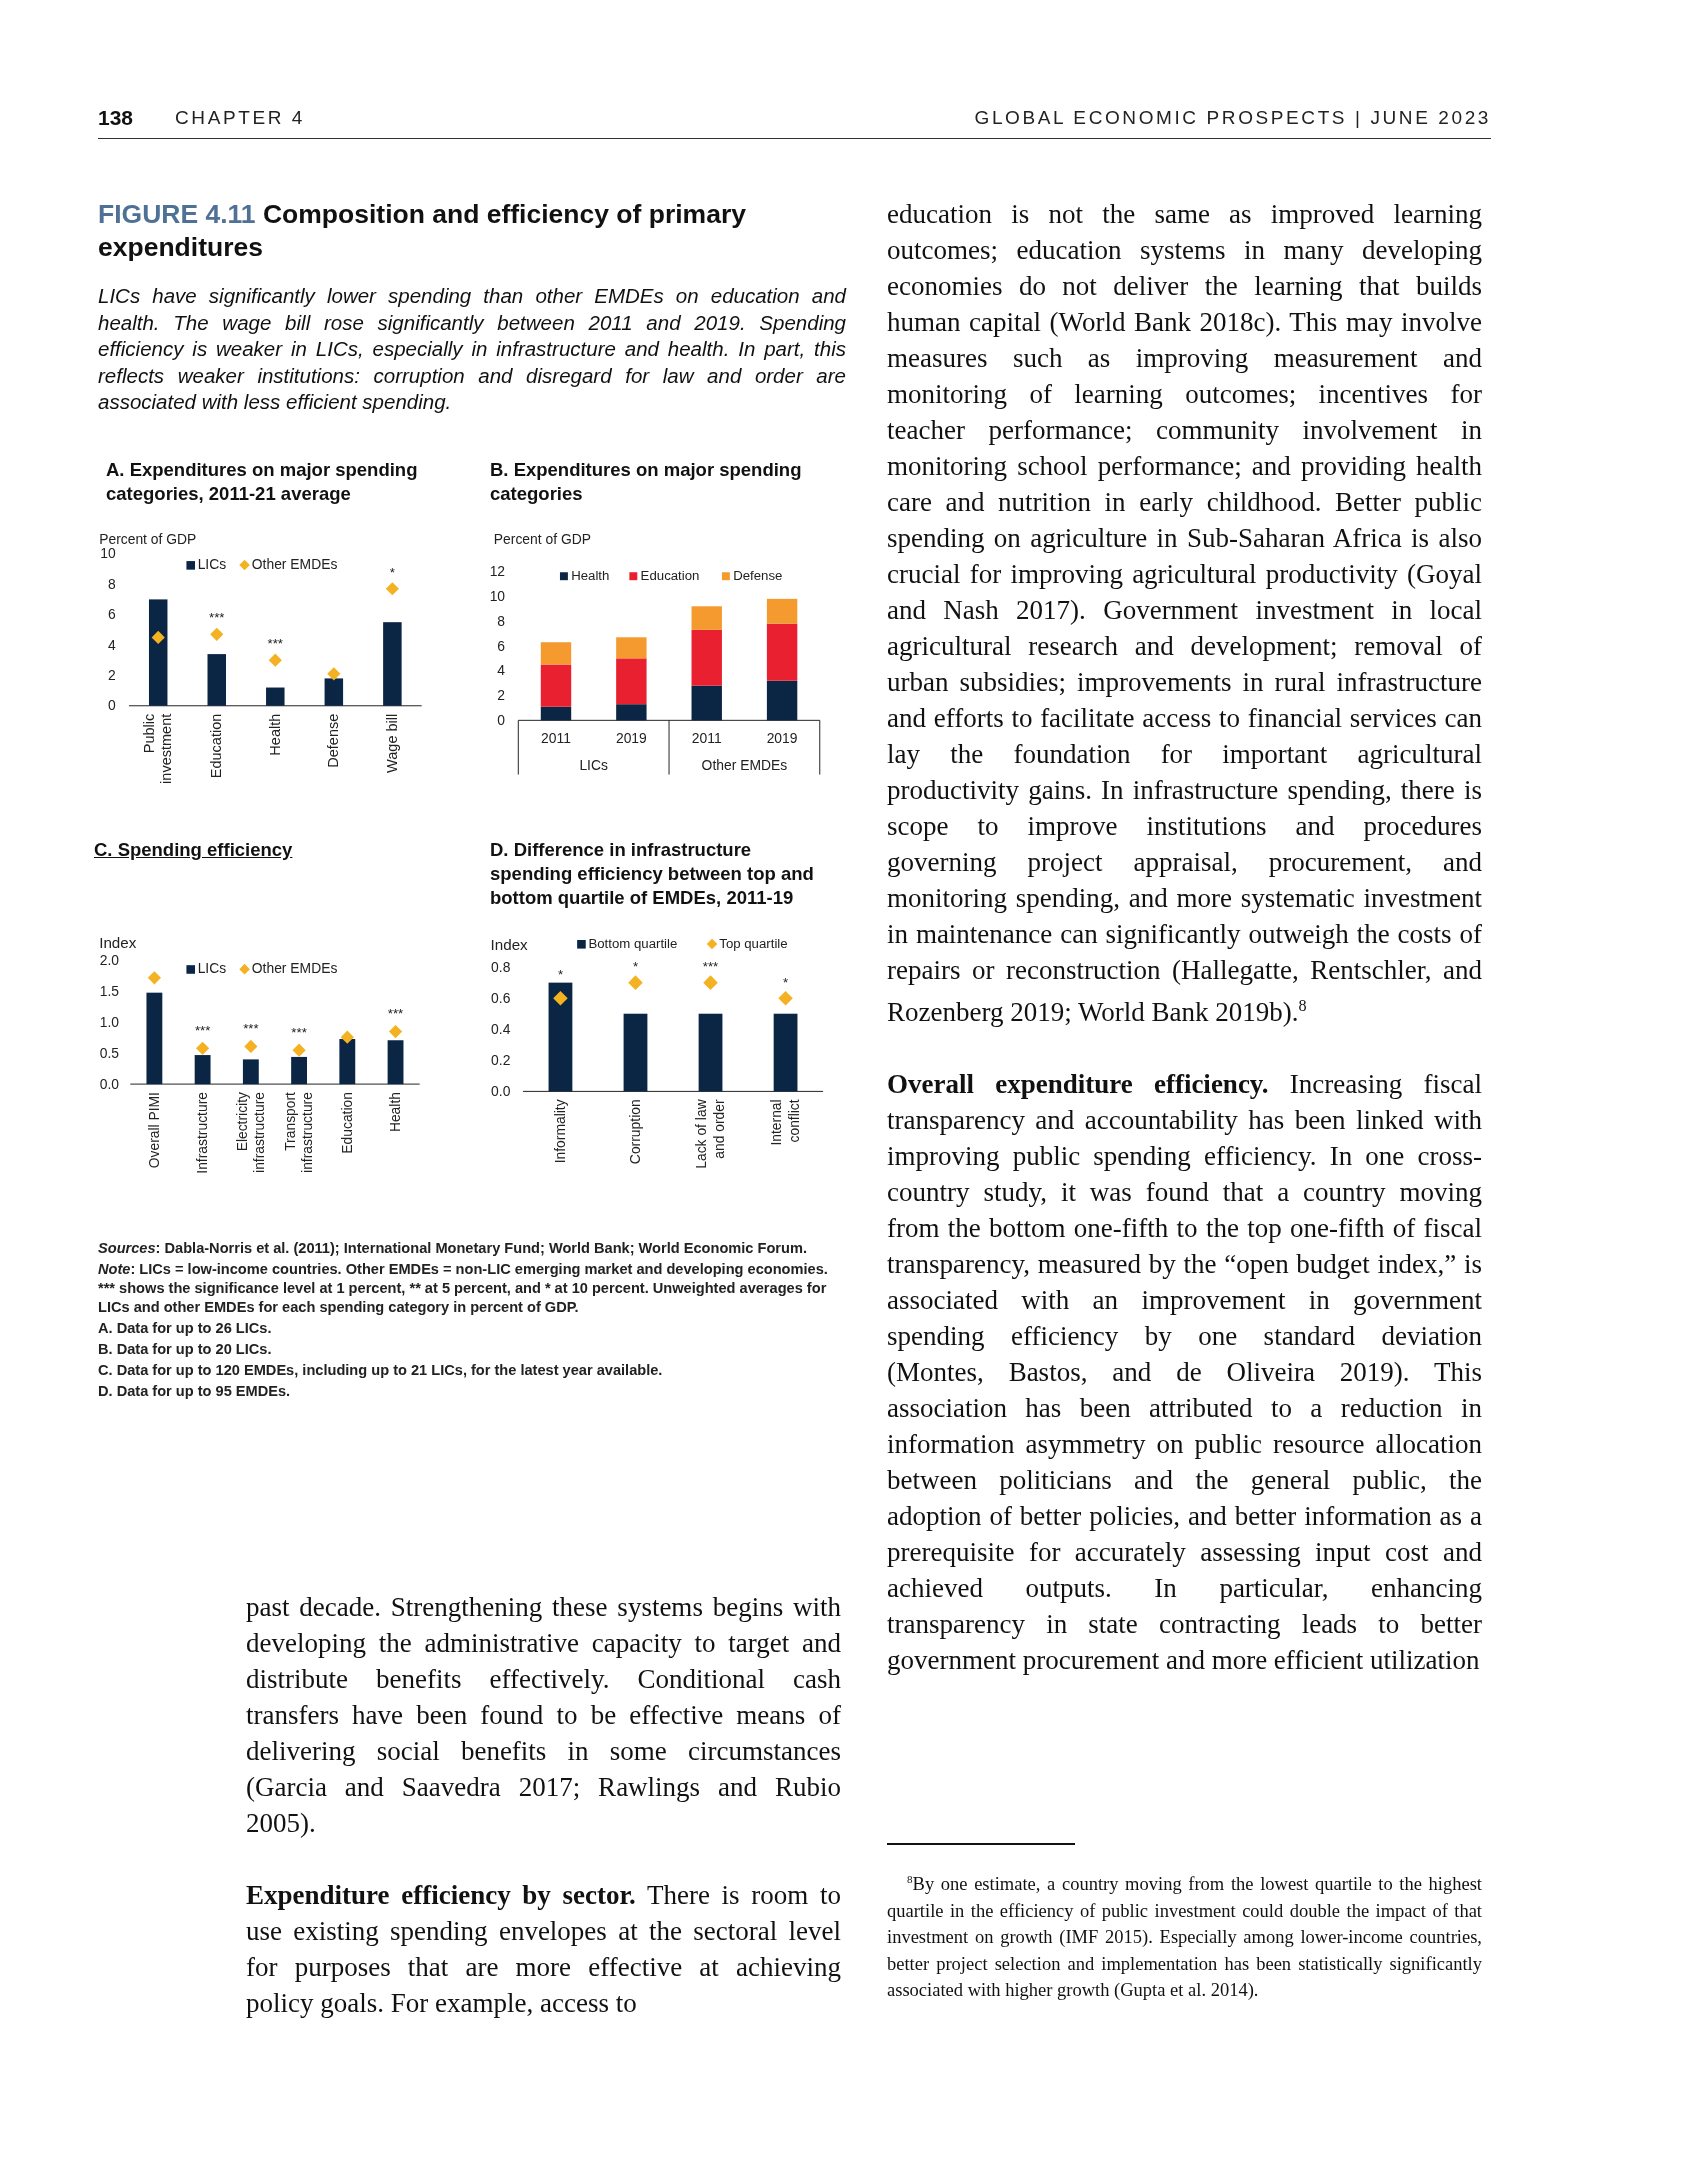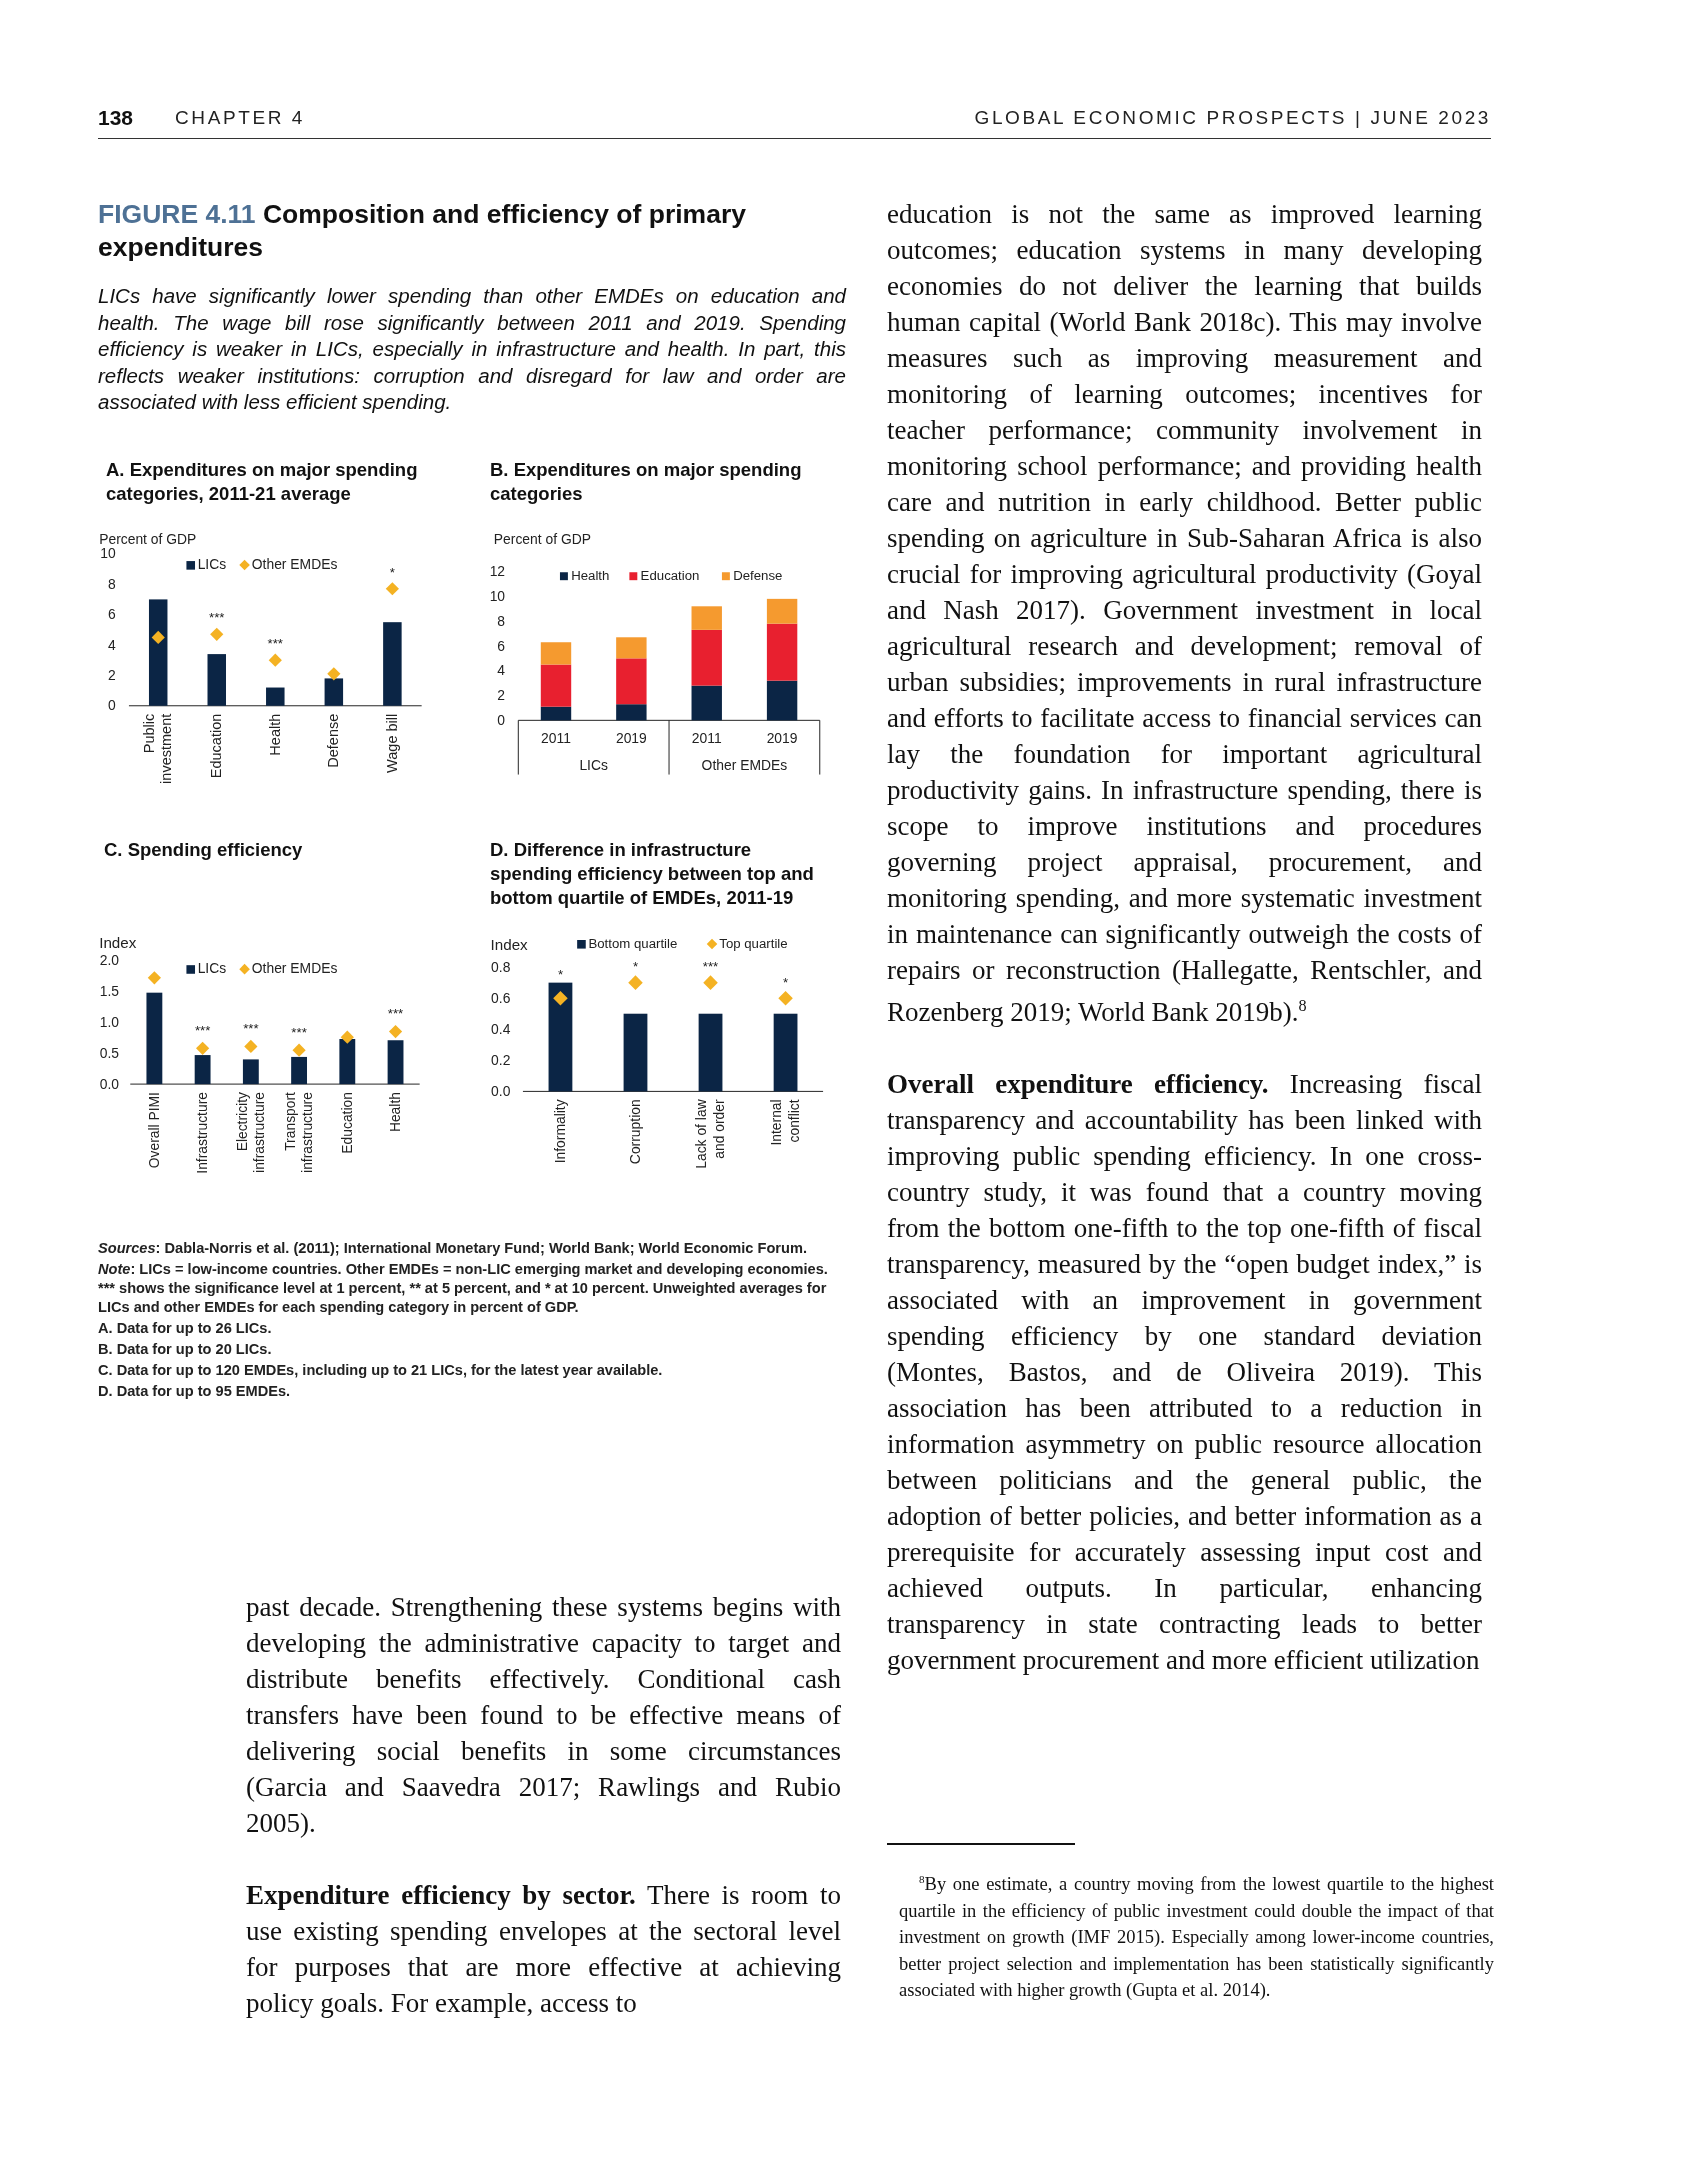--- a/index.html
+++ b/index.html
@@ -20,41 +20,41 @@
   
   .notes { left: 98px; top: 1239px; width: 731px; font-size: 14.6px; line-height: 19px; color: #222; font-weight: bold; }
   .notes p { margin: 0 0 2px 0; }
   
   .body-text { font-family: "Liberation Serif", serif; font-size: 27px; line-height: 36px; text-align: justify; color: #111; }
   .body-text p { margin: 0; }
   .right-col { left: 887px; top: 196px; width: 595px; }
   .left-col { left: 246px; top: 1589px; width: 595px; }
   .lead { font-weight: bold; }
   .fn-rule { left: 887px; top: 1843px; width: 188px; height: 2px; background: #111; }
-  .footnote { left: 887px; top: 1866px; width: 595px; font-family: "Liberation Serif", serif; font-size: 18.5px; line-height: 26.5px; text-align: justify; margin-left: 12px; }
+  .footnote { left: 887px; top: 1866px; width: 595px; font-family: "Liberation Serif", serif; font-size: 18.5px; line-height: 26.5px; text-align: justify; }
   .footnote p { margin: 0; text-indent: 20px; }
   sup { font-size: 60%; }
 </style>
 </head>
 <body>
 
 <div class="abs pg-num">138</div>
 <div class="abs chapter">CHAPTER 4</div>
 <div class="abs running">GLOBAL ECONOMIC PROSPECTS | JUNE 2023</div>
 <div class="abs hdr-rule"></div>
 
 <div class="abs fig-title">
   <span class="fig-num">FIGURE 4.11</span>
   <span>Composition and efficiency of primary expenditures</span>
 </div>
 <div class="abs fig-sub">LICs have significantly lower spending than other EMDEs on education and health. The wage bill rose significantly between 2011 and 2019. Spending efficiency is weaker in LICs, especially in infrastructure and health. In part, this reflects weaker institutions: corruption and disregard for law and order are associated with less efficient spending.</div>
 
 <div class="abs panel-title" style="left:88px; top:458px; width:344px;margin-left:18px;">A. Expenditures on major spending categories, 2011-21 average</div>
 <div class="abs panel-title" style="left:490px; top:458px; width:344px;">B. Expenditures on major spending categories</div>
-<div class="abs panel-title" style="left:104px; top:838px; width:344px;">C. Spending efficiency</div>
+<div class="abs panel-title" style="left:94px; top:838px; width:344px;text-decoration:underline;">C. Spending efficiency</div>
 <div class="abs panel-title" style="left:490px; top:838px; width:344px;">D. Difference in infrastructure spending efficiency between top and bottom quartile of EMDEs, 2011-19</div>
 
 <svg class="abs" id="chart-a" style="left:86px; top:516px;" width="370" height="291" viewBox="0 0 560 440">
     <text x="20" y="42" font-size="21" fill="#222">Percent of GDP</text>
     <text x="45" y="294" font-size="21" text-anchor="end" fill="#222">0</text>
     <text x="45" y="248" font-size="21" text-anchor="end" fill="#222">2</text>
     <text x="45" y="202" font-size="21" text-anchor="end" fill="#222">4</text>
     <text x="45" y="156" font-size="21" text-anchor="end" fill="#222">6</text>
     <text x="45" y="110" font-size="21" text-anchor="end" fill="#222">8</text>
     <text x="45" y="64" font-size="21" text-anchor="end" fill="#222">10</text>

